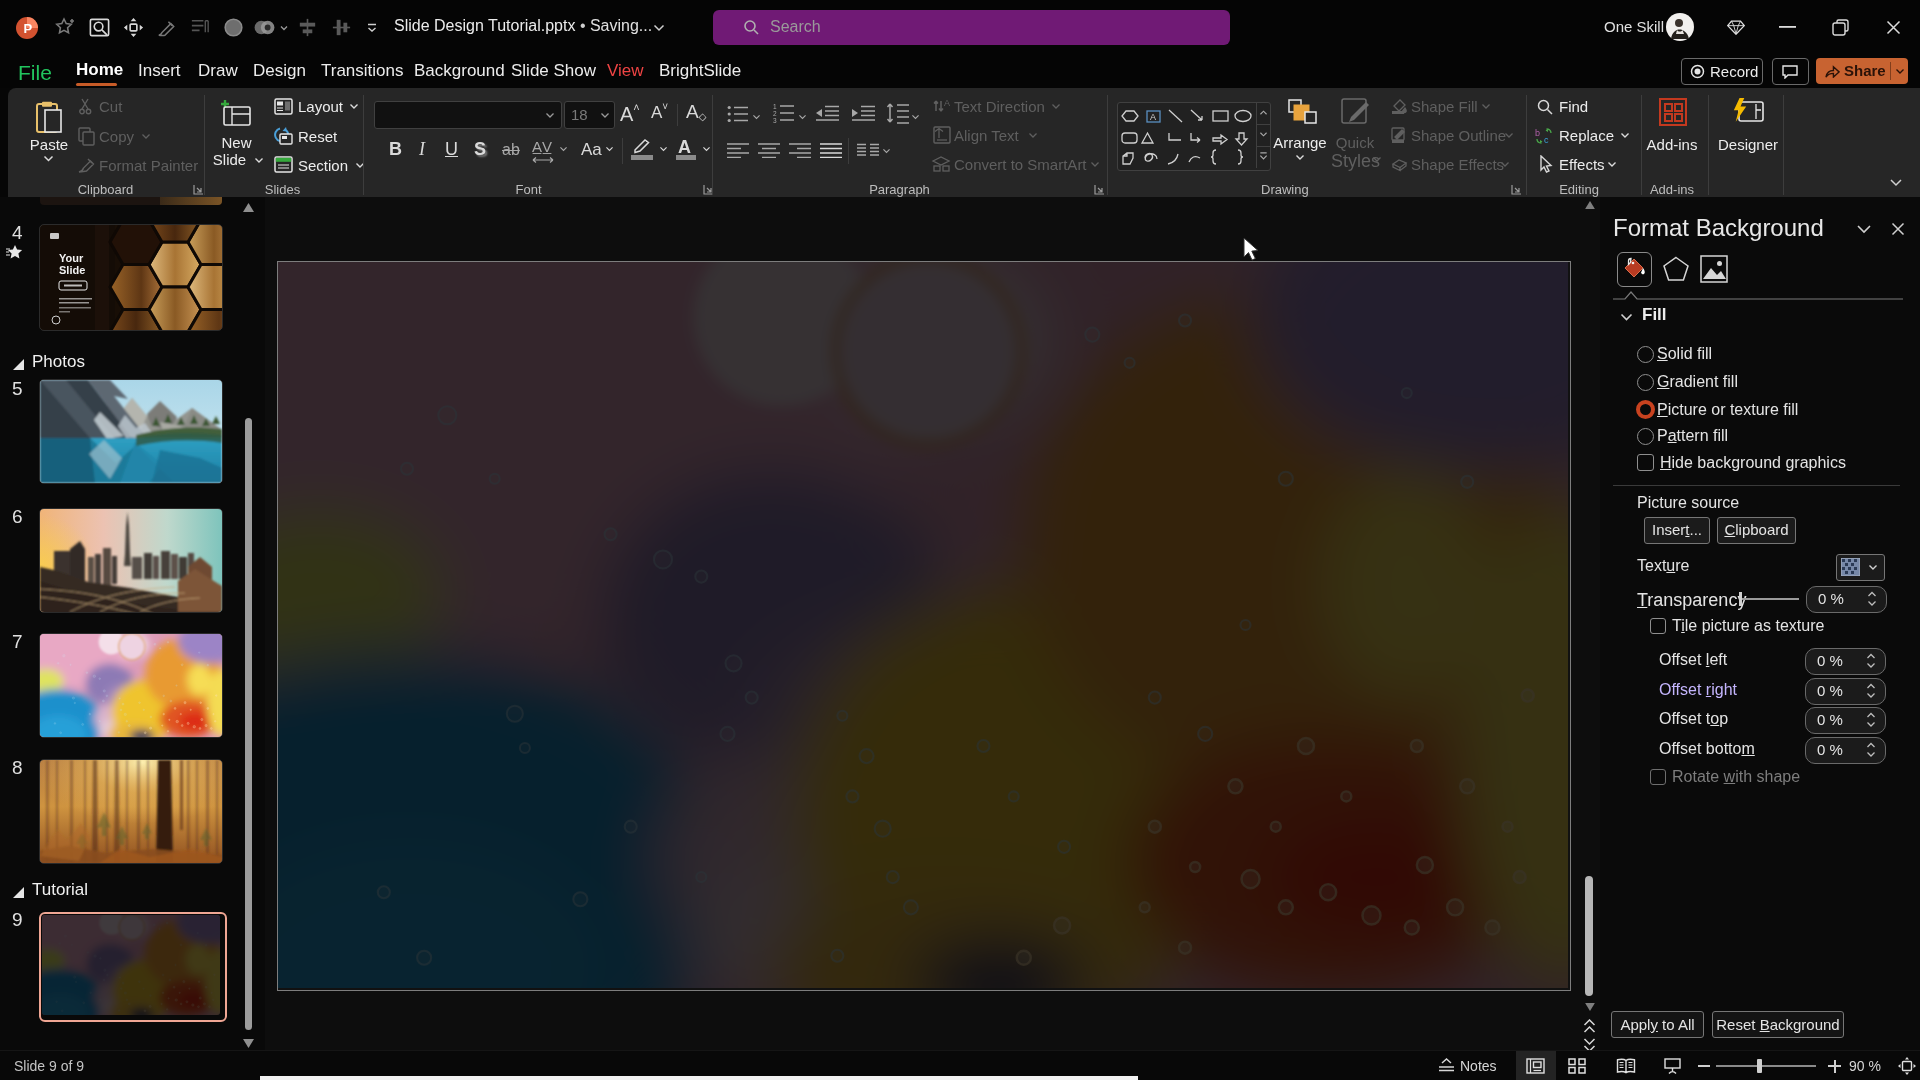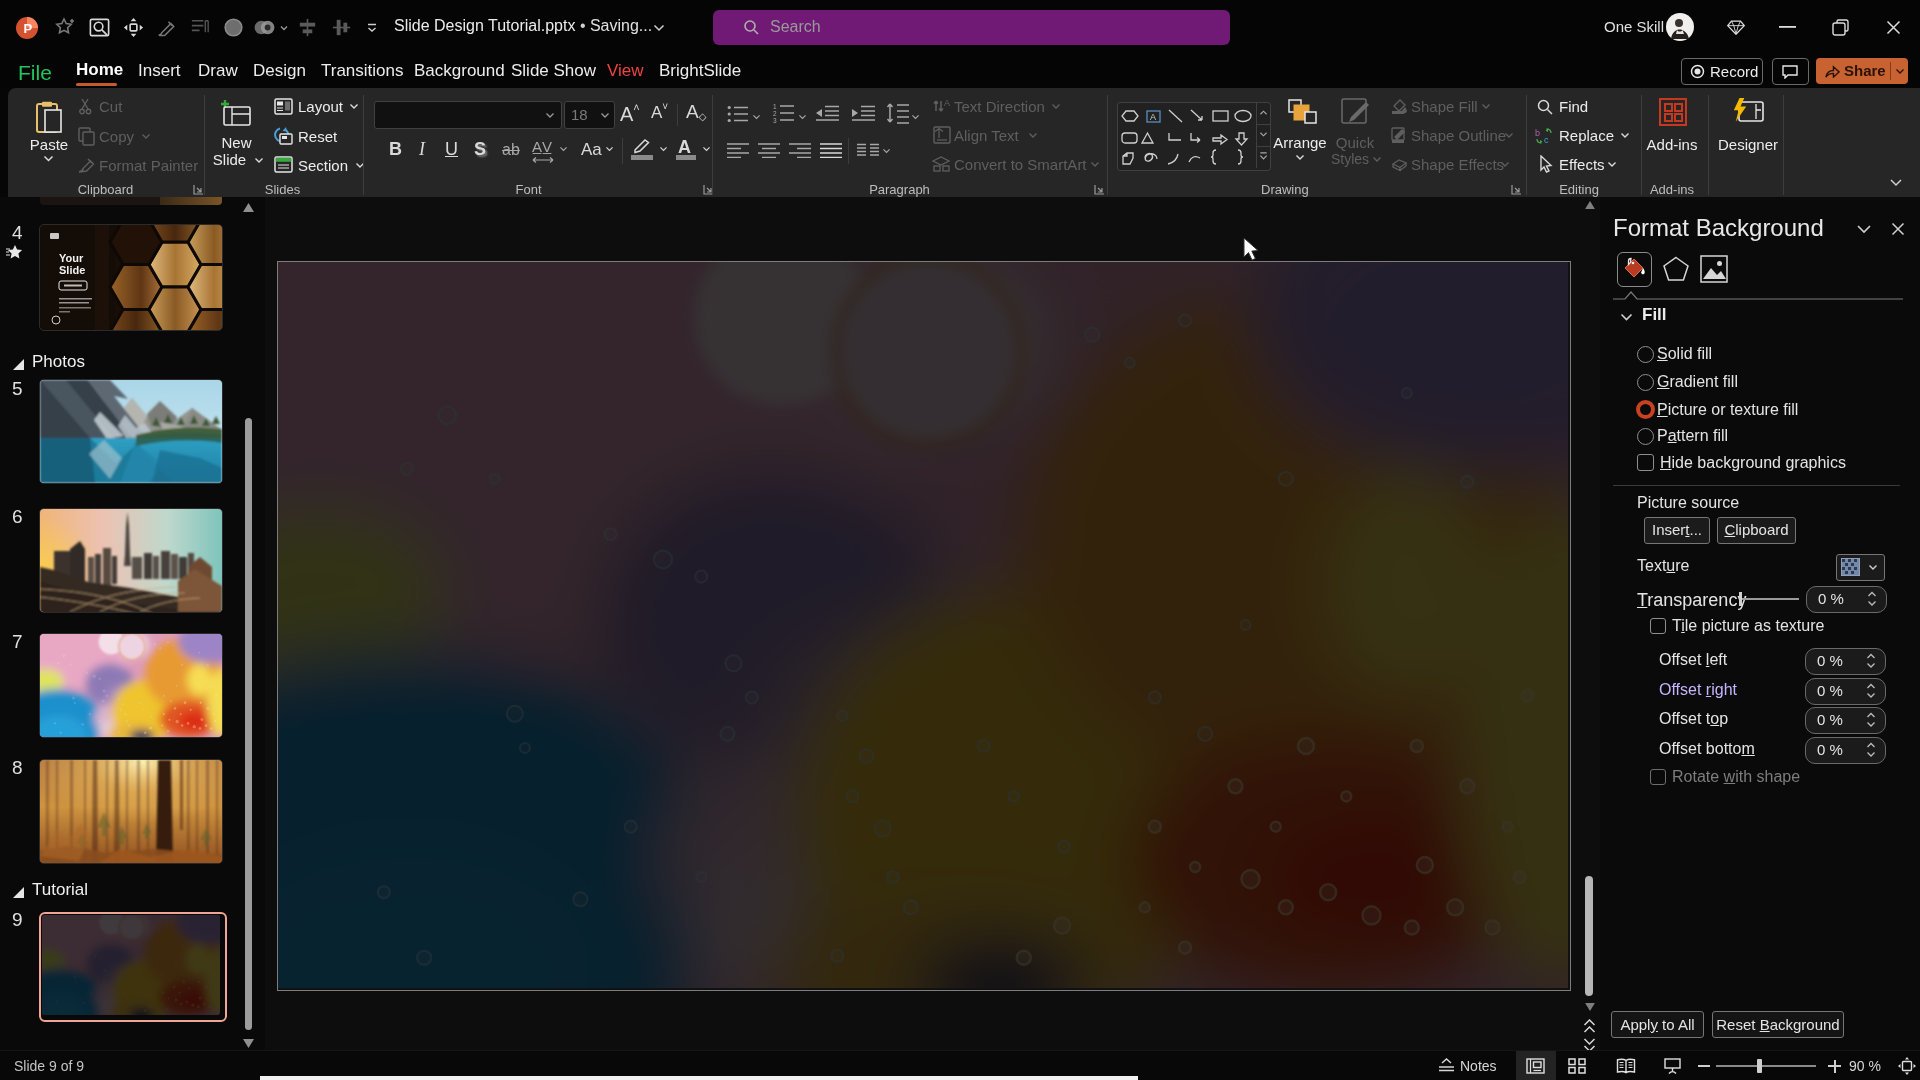--- a/index.html
+++ b/index.html
@@ -492,21 +492,21 @@
   <div class="a" style="left:1262px;top:46px;width:60px;text-align:center;font-size:15px;color:#ececec">Arrange</div>
   <svg class="a" style="left:1287px;top:66px" width="10" height="8" viewBox="0 0 10 8" fill="none" stroke="#dcdcdc" stroke-width="1.4">
         <path d="M1.5 1.5L5 5l3.5-3.5"></path>
       </svg>
 
   <svg class="a" style="left:1333px;top:10px" width="30" height="30" viewBox="0 0 30 30" fill="none" stroke="#6a6a6a" stroke-width="1.5">
     <rect x="1" y="1" width="24" height="24" rx="2"></rect>
     <path d="M25 4L10 19l-2 5 5-2L28 7z" fill="#6a6a6a" stroke="none"></path>
   </svg>
   <div class="a" style="left:1317px;top:46px;width:60px;text-align:center;font-size:15px;color:#5f5f5f">Quick</div>
-  <div class="a" style="left:1312px;top:63px;width:60px;text-align:center;font-size:14px;color:#5f5f5f">Styles</div>
+  <div class="a" style="left:1312px;top:63px;width:60px;text-align:right;font-size:18px;color:#5f5f5f">Styles</div>
   <svg class="a" style="left:1364px;top:68px" width="10" height="8" viewBox="0 0 10 8" fill="none" stroke="#5f5f5f" stroke-width="1.3">
         <path d="M1.5 1.5L5 5l3.5-3.5"></path>
       </svg>
 
   <svg class="a" style="left:1383px;top:10px" width="17" height="16" viewBox="0 0 17 16" fill="none" stroke="#5f5f5f" stroke-width="1.3">
     <path d="M3 8l6-6 5 5-6 6z"></path>
         <path d="M14 10c1 1.5 1.8 3 .7 4s-2.6.3-3-1z" fill="#5f5f5f"></path>
         <rect x="1" y="13" width="12" height="3" fill="#5f5f5f" stroke="none"></rect>
   </svg>
   <div class="a" style="left:1403px;top:10px;font-size:15px;color:#5f5f5f">Shape Fill</div>

